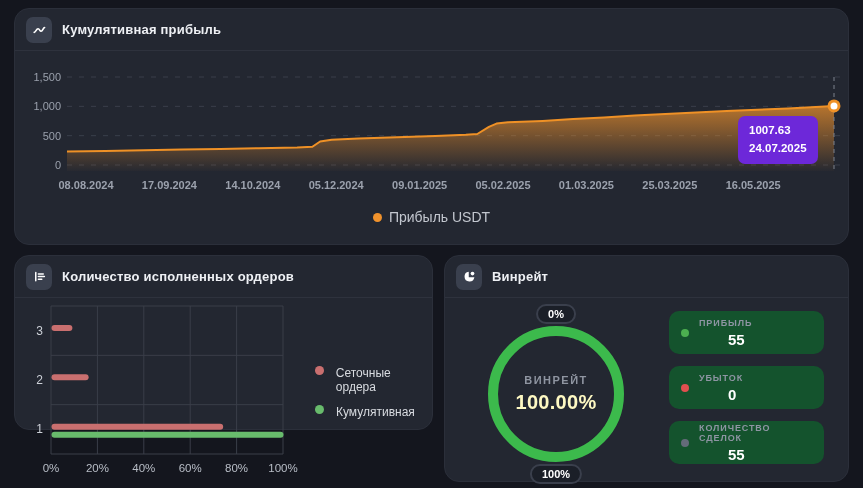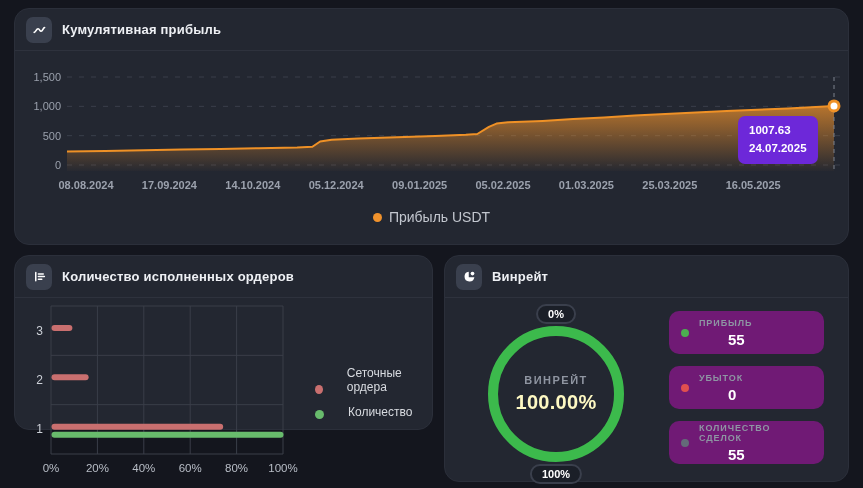--- a/index.html
+++ b/index.html
@@ -15,33 +15,33 @@
   #panel-orders     { left:14px; top:255px; width:419px; height:175px; }
   #panel-winrate    { left:444px; top:255px; width:405px; height:227px; }
   .chart-svg { position:absolute; left:0; top:44px; }
   .tooltip { position:absolute; left:723px; top:107px; background:#6d28d9; border-radius:7px;
     padding:6px 11px; color:#fff; font-weight:bold; font-size:11.5px; line-height:1.55; }
   .legend-row { position:absolute; left:0; right:0; top:200px; display:flex; justify-content:center;
     align-items:center; gap:7px; }
   .legend-dot { width:9px; height:9px; border-radius:50%; }
   .legend-label { color:#c3c7cf; font-size:14px; }
   .orders-legend { position:absolute; left:300px; top:110px; display:flex; flex-direction:column; gap:11px; }
-  .orders-legend .item { display:flex; align-items:flex-end; gap:24px; }
+  .orders-legend .item { display:flex; align-items:flex-start; gap:12px; }
   .orders-legend .legend-label { color:#d8dbe0; font-size:12px; }
   .donut-wrap { position:absolute; left:31px; top:58px; width:160px; height:160px; }
   .donut-center { position:absolute; inset:0; display:flex; flex-direction:column; align-items:center;
     justify-content:center; pointer-events:none; }
   .donut-center .cap { color:#8f95a1; font-size:11px; letter-spacing:1.5px; font-weight:bold; }
   .donut-center .val { color:#fef9c3; font-size:20px; font-weight:bold; margin-top:5px; letter-spacing:.3px; }
   .badge { position:absolute; left:80px; transform:translateX(-50%); background:#1b1f28;
     border:2px solid #3a3f4c; border-radius:12px; padding:2px 10px; color:#fff;
     font-size:11px; font-weight:bold; white-space:nowrap; }
   .badge.top { top:-10px; } .badge.bottom { bottom:-10px; }
   .stats-col { position:absolute; left:224px; top:55px; display:flex; flex-direction:column; gap:12px; }
-  .stat-card { width:155px; height:43px; background:#701a75; border-radius:10px; display:flex;
+  .stat-card { width:155px; height:43px; background:#14532d; border-radius:10px; display:flex;
     align-items:center; gap:10px; padding:0 12px; }
   .stat-dot { width:8px; height:8px; border-radius:50%; flex:0 0 auto; }
   .stat-label { color:#8e95a3; font-size:9px; font-weight:bold; letter-spacing:.9px; }
   .stat-value { color:#fff; font-size:15px; font-weight:bold; margin-top:3px;margin-left:29px; }
 </style>
 </head>
 <body>
 
 <div class="panel" id="panel-cumulative">
   <div class="panel-header">
@@ -128,21 +128,21 @@
       <text x="221.6" y="172" text-anchor="middle" fill="#b9bec7" font-size="11.5">80%</text>
       <text x="268" y="172" text-anchor="middle" fill="#b9bec7" font-size="11.5">100%</text>
     </svg>
   <div class="orders-legend">
     <div class="item">
       <span class="legend-dot" style="background: rgb(201, 111, 111);"></span>
       <span class="legend-label">Сеточные ордера</span>
     </div>
     <div class="item">
       <span class="legend-dot" style="background: rgb(104, 187, 108);"></span>
-      <span class="legend-label">Количество</span>
+      <span class="legend-label">Кумулятивная</span>
     </div>
   </div>
 </div>
 
 <div class="panel" id="panel-winrate">
   <div class="panel-header">
     <span class="chip">
       <svg width="15" height="15" viewBox="0 0 20 20">
         <path d="M9 3.5 A 6.6 6.6 0 1 0 16.5 11 L 9 11 Z" fill="#fff"></path>
         <rect x="11.5" y="3.5" width="5" height="5" rx="2.4" fill="#fff"></rect>

